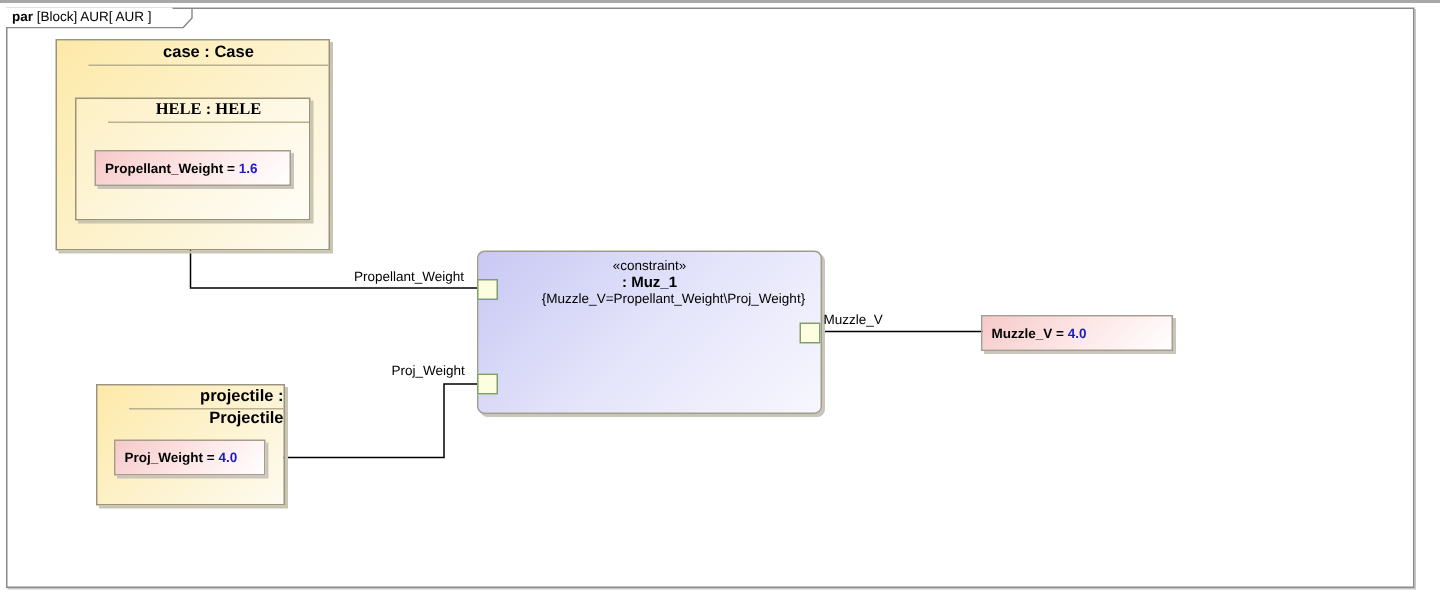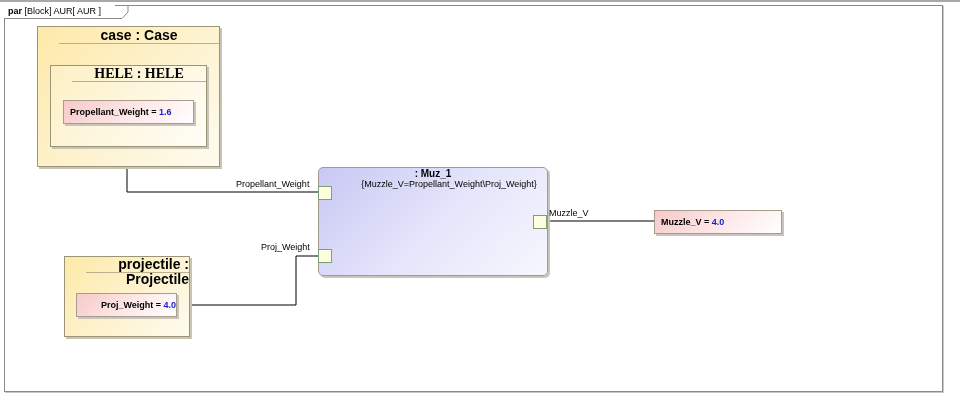--- a/index.html
+++ b/index.html
@@ -25,21 +25,21 @@
     .frame-tab b { font-weight: bold; }
 
     .part {
       position: absolute;
       border: 1px solid #9c9478;
       box-shadow: 2px 2px 0 #c9c5b4;
       background: linear-gradient(135deg, #fde9a8 0%, #fdf3d0 55%, #fefbf0 100%);
     }
     .part .hdr {
       position: absolute; left: 0; right: 0; top: 0;
-      text-align: center; font-weight: bold; font-size: 14px;
+      text-align: center; font-weight: bold; font-size: 11px;
       border-bottom: 1px solid #b8b08e;
       margin-left: 21px;
     }
     .prop {
       position: absolute; height: 22px; line-height: 22px;
       border: 1px solid #a89c8c;
       box-shadow: 2px 2px 0 #c9c5bc;
       background: linear-gradient(135deg, #f7c9c9 0%, #fde6e6 50%, #ffffff 100%);
       padding-left: 6px; font-weight: bold; font-size: 9px; white-space: nowrap;
     }
@@ -89,25 +89,26 @@
 <div class="part" style="left:50px; top:65px; width:155px; height:80px; background:linear-gradient(135deg,#fdf0c4 0%,#fef8e4 60%,#fffdf6 100%);">
   <div class="hdr" style="height:15px; line-height:15px;font-family:Liberation Serif, serif;">HELE : HELE</div>
 </div>
 <div class="prop" style="left:63px; top:100px; width:123px;">
   <span>Propellant_Weight</span><span> = </span><span class="val">1.6</span>
 </div>
 
 <div class="part" style="left:64px; top:256px; width:124px; height:79px;">
   <div class="hdr" style="height:15px; line-height:15px;text-align:right;">projectile : Projectile</div>
 </div>
-<div class="prop" style="left:76px; top:293px; width:93px;text-align:right;">
+<div class="prop" style="left:76px; top:293px; width:93px;">
   <span>Proj_Weight</span><span> = </span><span class="val">4.0</span>
 </div>
 
 <div class="constraint">
+  <div class="stereo">«constraint»</div>
   <div class="name">: Muz_1</div>
   <div class="expr">{Muzzle_V=Propellant_Weight\Proj_Weight}</div>
 </div>
 
 <div class="port" style="left:318px; top:186px;"></div>
 <div class="lbl" style="left:236px; top:179px;">Propellant_Weight</div>
 
 <div class="port" style="left:318px; top:249px;"></div>
 <div class="lbl" style="left:261px; top:242px;">Proj_Weight</div>
 

